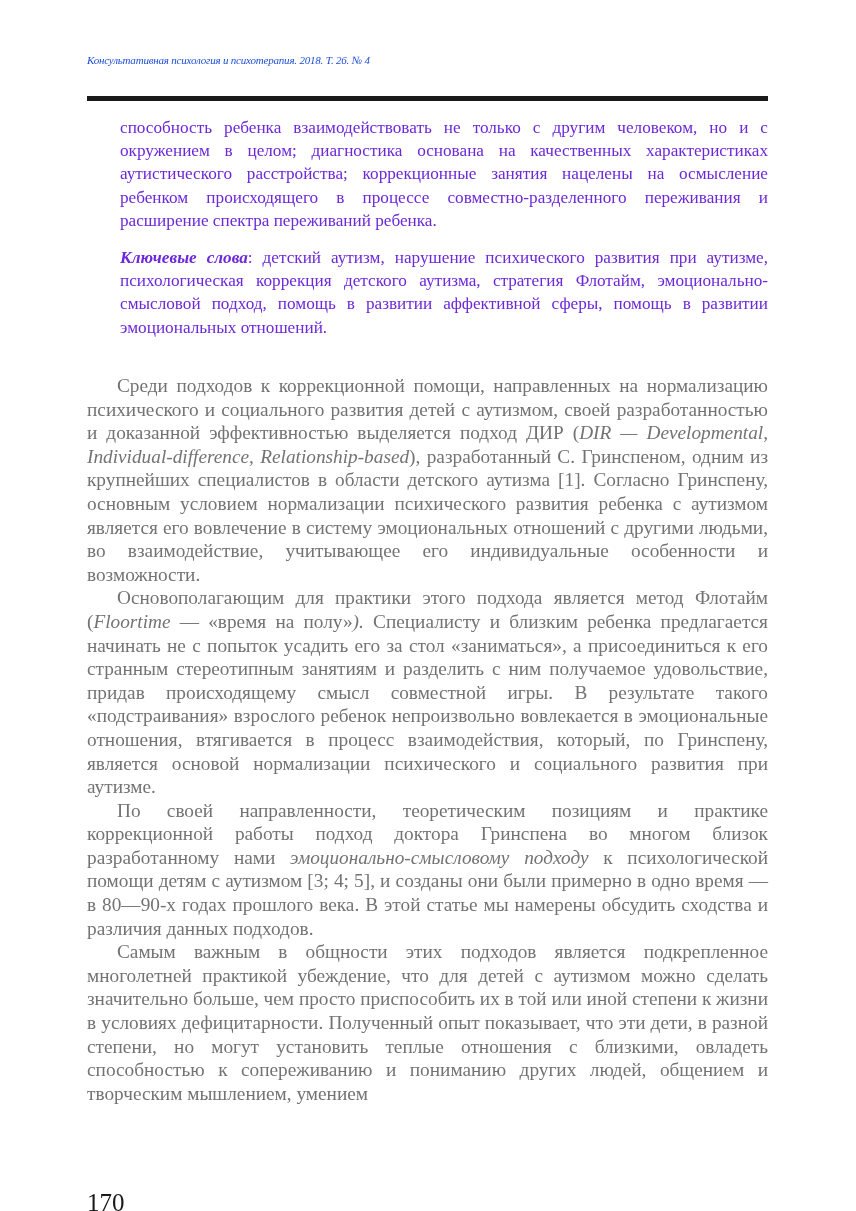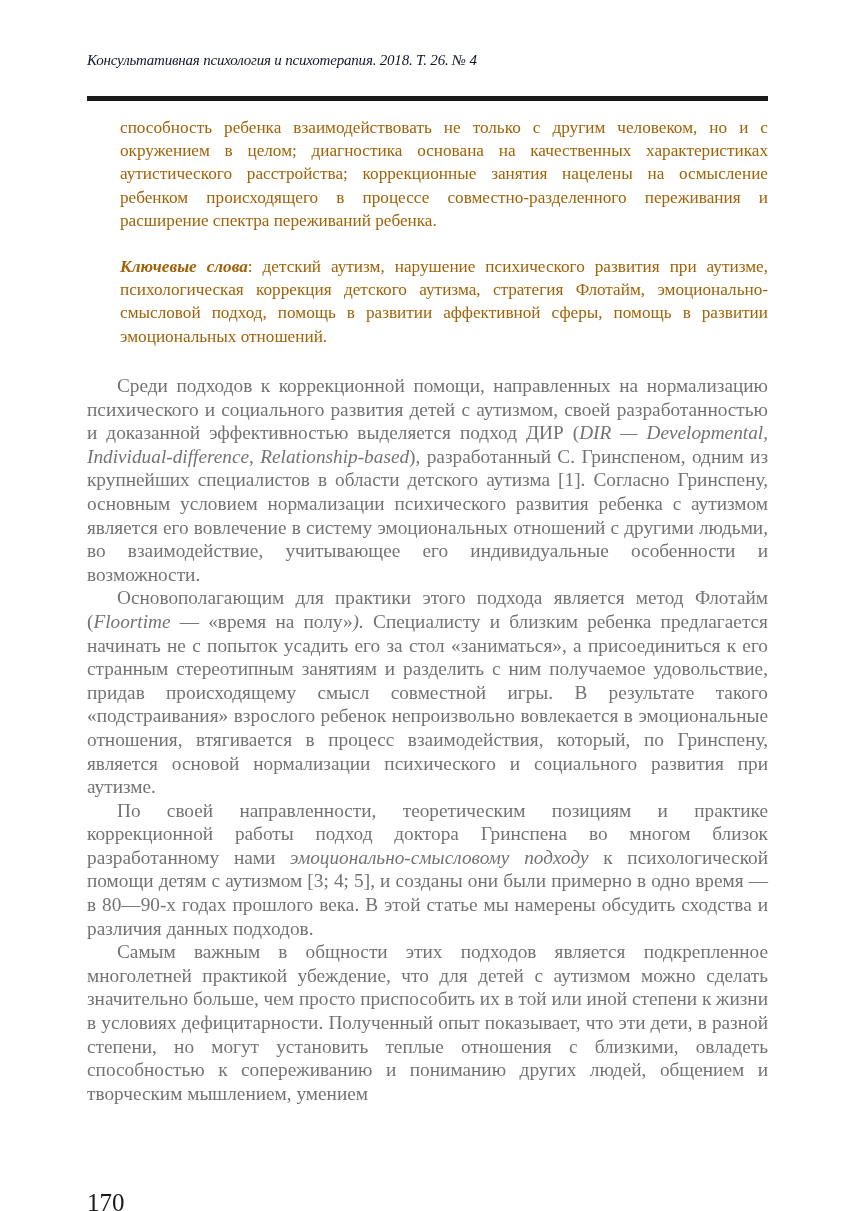--- a/index.html
+++ b/index.html
@@ -14,49 +14,49 @@
       overflow: hidden;
       color: #1a1a1a;
       font-family: "Liberation Serif", "DejaVu Serif", serif;
     }
     .running-head {
       position: absolute;
       left: 87px;
       top: 50px;
       width: 682px;
       font-style: italic;
-      font-size: 15px;
+      font-size: 11px;
       line-height: 20px;
-      color: #0f172a;
+      color: #1d4ed8;
       letter-spacing: -0.2px;
     }
     .rule {
       position: absolute;
       left: 87px;
       top: 96px;
       width: 681px;
       height: 5px;
       background: #1a1a1a;
     }
     .abstract {
       position: absolute;
       left: 120px;
       top: 116px;
       width: 648px;
       font-size: 17.2px;
       line-height: 23.2px;
       text-align: justify;
-      color: #a16207;
+      color: #6d28d9;
     }
     .abstract p {
       margin: 0;
       text-align: justify;
     }
     .abstract .kw-block {
-      margin-top: 23px;
+      margin-top: 14px;
     }
     .kw-label {
       font-weight: bold;
       font-style: italic;
     }
     .body-text {
       position: absolute;
       left: 87px;
       top: 374px;
       width: 681px;

